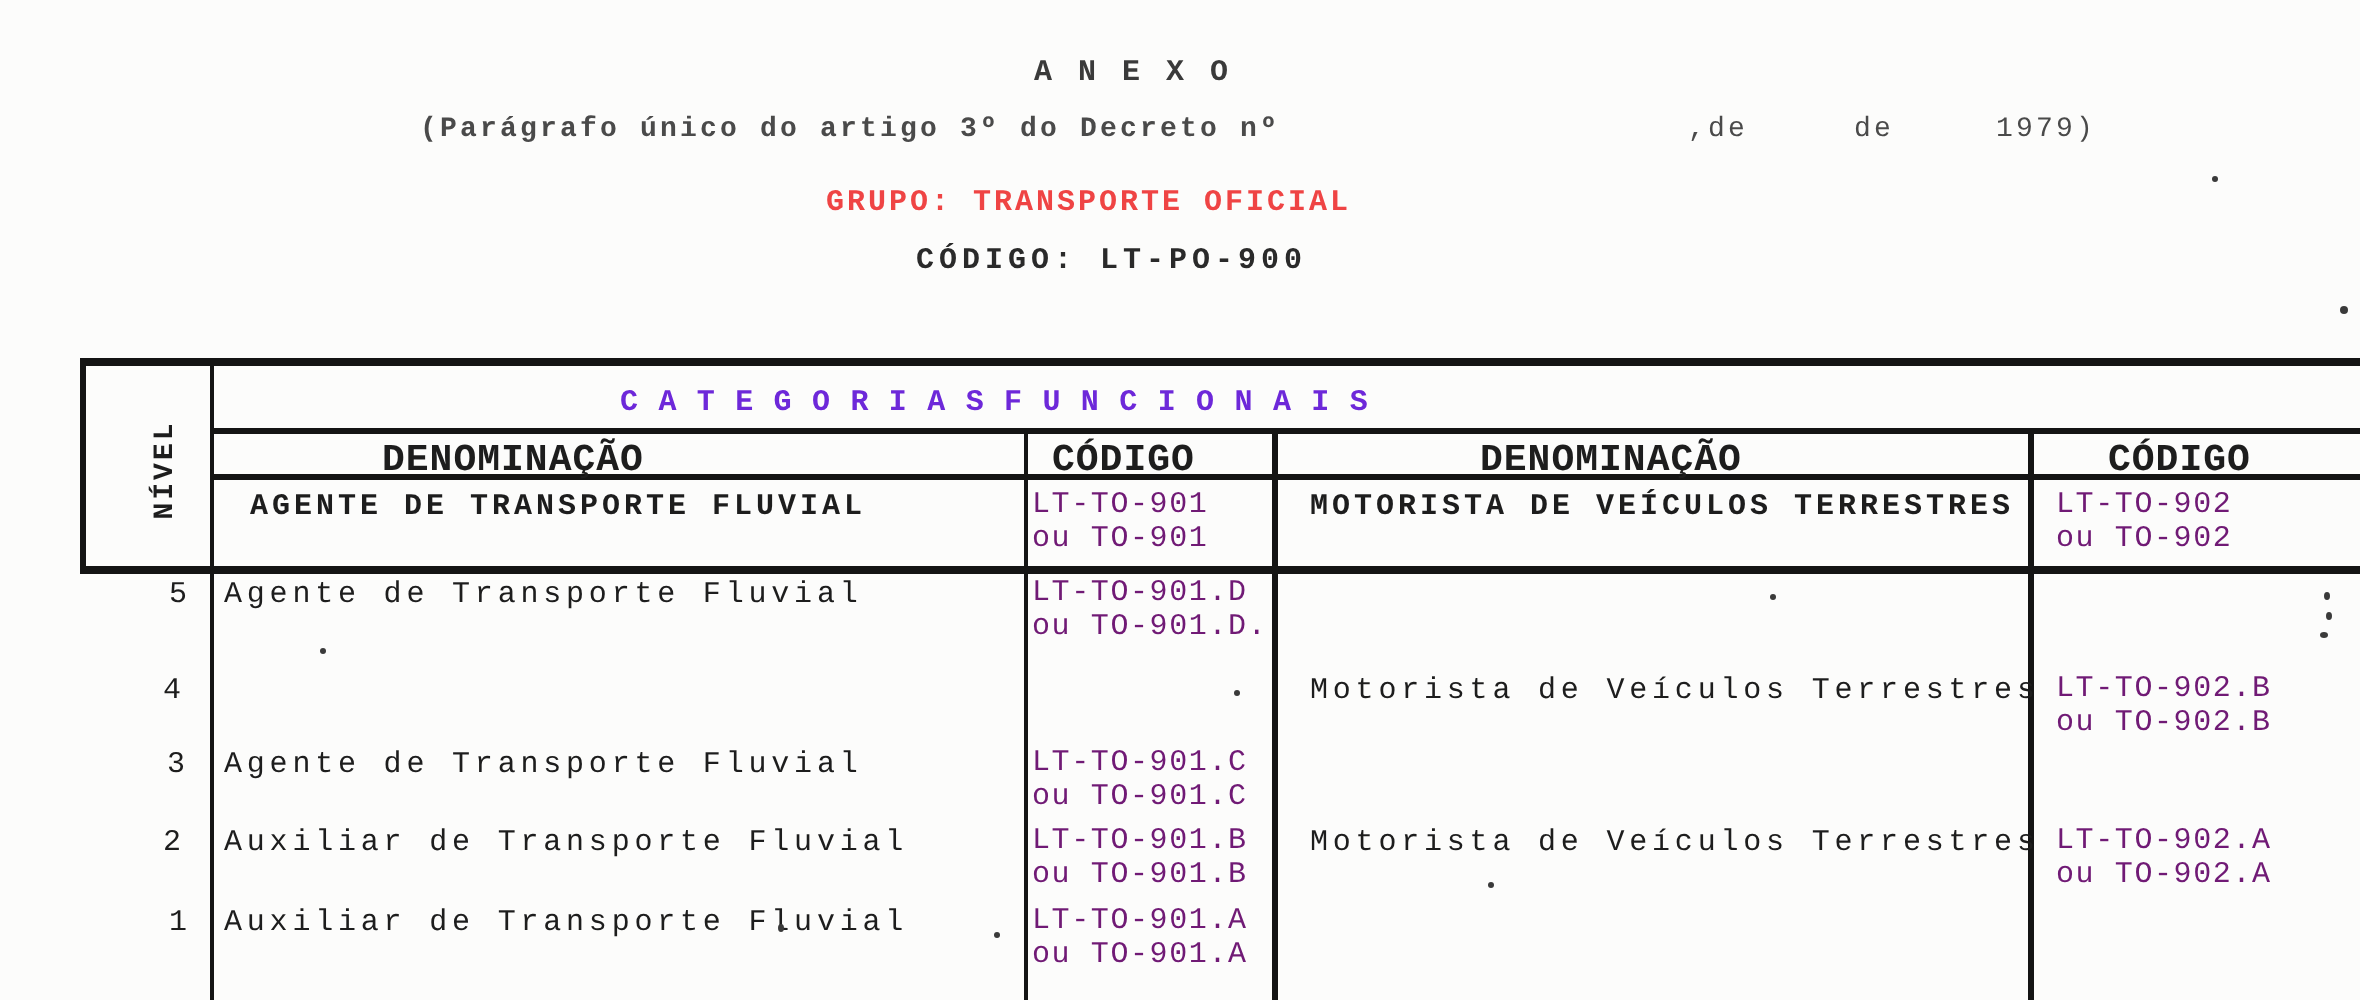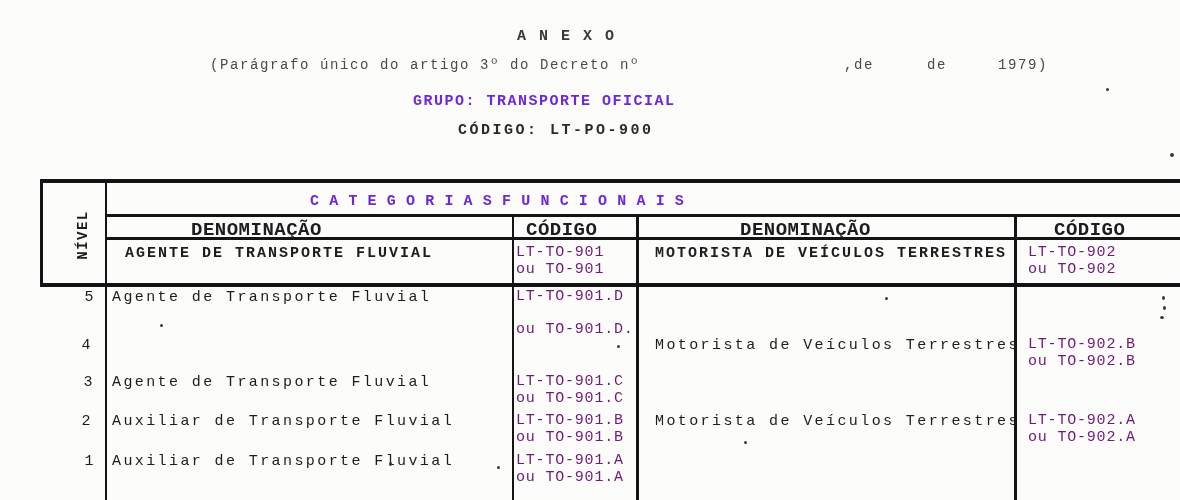--- a/index.html
+++ b/index.html
@@ -2,42 +2,42 @@
 <html><head>
 <meta charset="utf-8">
 <style>
   html,body{margin:0;padding:0;}
   body{width:1180px;height:500px;background:#f6f6f4;}
   .canvas{position:relative;width:1180px;height:500px;background:#fcfcfb;overflow:hidden;}
   .abs{position:absolute;white-space:nowrap;}
   .tw{font-family:"Liberation Mono","DejaVu Sans Mono",monospace;color:#222;}
   .title{font-size:15px;letter-spacing:2px;font-weight:bold;color:#3a3a3a;}
   .subtitle{font-size:14px;letter-spacing:1.6px;color:#4a4a4a;}
-  .grupo{font-size:15px;letter-spacing:1.5px;font-weight:bold;color:#6d28d9;}
+  .grupo{font-size:15px;letter-spacing:1.5px;font-weight:bold;color:#ef4444;}
   .codigo{font-size:15px;letter-spacing:2.5px;font-weight:bold;color:#2a2a2a;}
   .cathead{font-size:15px;letter-spacing:0.6px;font-weight:bold;color:#6d28d9;}
   .colhead{font-size:19px;letter-spacing:0.5px;font-weight:bold;color:#1d1d1d;}
   .cell-upper{font-size:15px;letter-spacing:2px;font-weight:bold;color:#1d1d1d;}
   .cell-code{font-size:15px;letter-spacing:0.8px;color:#701a75;}
   .cell-lower{font-size:15px;letter-spacing:2.4px;color:#1d1d1d;}
   .nivel-num{font-size:15px;color:#1d1d1d;width:18px;text-align:center;}
   .nivel-label{font-size:14px;letter-spacing:1.5px;font-weight:bold;color:#1d1d1d;
     width:62px;height:18px;text-align:center;transform:rotate(-90deg);transform-origin:center center;}
   .hline,.vline{position:absolute;background:#141414;}
   .speck{position:absolute;background:#3a3a3a;border-radius:50%;}
 </style>
 </head>
 <body>
 
 <div class="canvas">
 
   <div class="abs tw title" style="left:517px;top:28px;">A N E X O</div>
 
   <div>
-    <span class="abs tw subtitle" style="left:210px;top:57px;">(Parágrafo único do artigo 3º do Decreto nº</span>
+    <span class="abs tw subtitle" style="left:210px;top:57px;font-weight:bold;">(Parágrafo único do artigo 3º do Decreto nº</span>
     <span class="abs tw subtitle" style="left:844px;top:57px;">,de</span>
     <span class="abs tw subtitle" style="left:927px;top:57px;">de</span>
     <span class="abs tw subtitle" style="left:998px;top:57px;">1979)</span>
   </div>
 
   <div class="abs tw grupo" style="left:413px;top:93px;">GRUPO: TRANSPORTE OFICIAL</div>
   <div class="abs tw codigo" style="left:458px;top:122px;">CÓDIGO: LT-PO-900</div>
 
   <div class="hline" style="left:40px;top:179px;width:1140px;height:4px;"></div>
   <div class="hline" style="left:106px;top:214px;width:1074px;height:3px;"></div>
@@ -64,21 +64,21 @@
     <span class="abs tw cell-code" style="left:516px;top:261px;">ou TO-901</span>
     <span class="abs tw cell-upper" style="left:655px;top:245px;">MOTORISTA DE VEÍCULOS TERRESTRES</span>
     <span class="abs tw cell-code" style="left:1028px;top:244px;">LT-TO-902</span>
     <span class="abs tw cell-code" style="left:1028px;top:261px;">ou TO-902</span>
   </div>
 
   <div>
     <span class="abs tw nivel-num" style="left:80px;top:289px;">5</span>
     <span class="abs tw cell-lower" style="left:112px;top:289px;">Agente de Transporte Fluvial</span>
     <span class="abs tw cell-code" style="left:516px;top:288px;">LT-TO-901.D</span>
-    <span class="abs tw cell-code" style="left:516px;top:321px;">ou TO-901.D.</span>
+    <span class="abs tw cell-code" style="left:516px;top:305px;">ou TO-901.D.</span>
   </div>
 
   <div>
     <span class="abs tw nivel-num" style="left:77px;top:337px;">4</span>
     <span class="abs tw cell-lower" style="left:655px;top:337px;">Motorista de Veículos Terrestres</span>
     <span class="abs tw cell-code" style="left:1028px;top:336px;">LT-TO-902.B</span>
     <span class="abs tw cell-code" style="left:1028px;top:353px;">ou TO-902.B</span>
   </div>
 
   <div>

